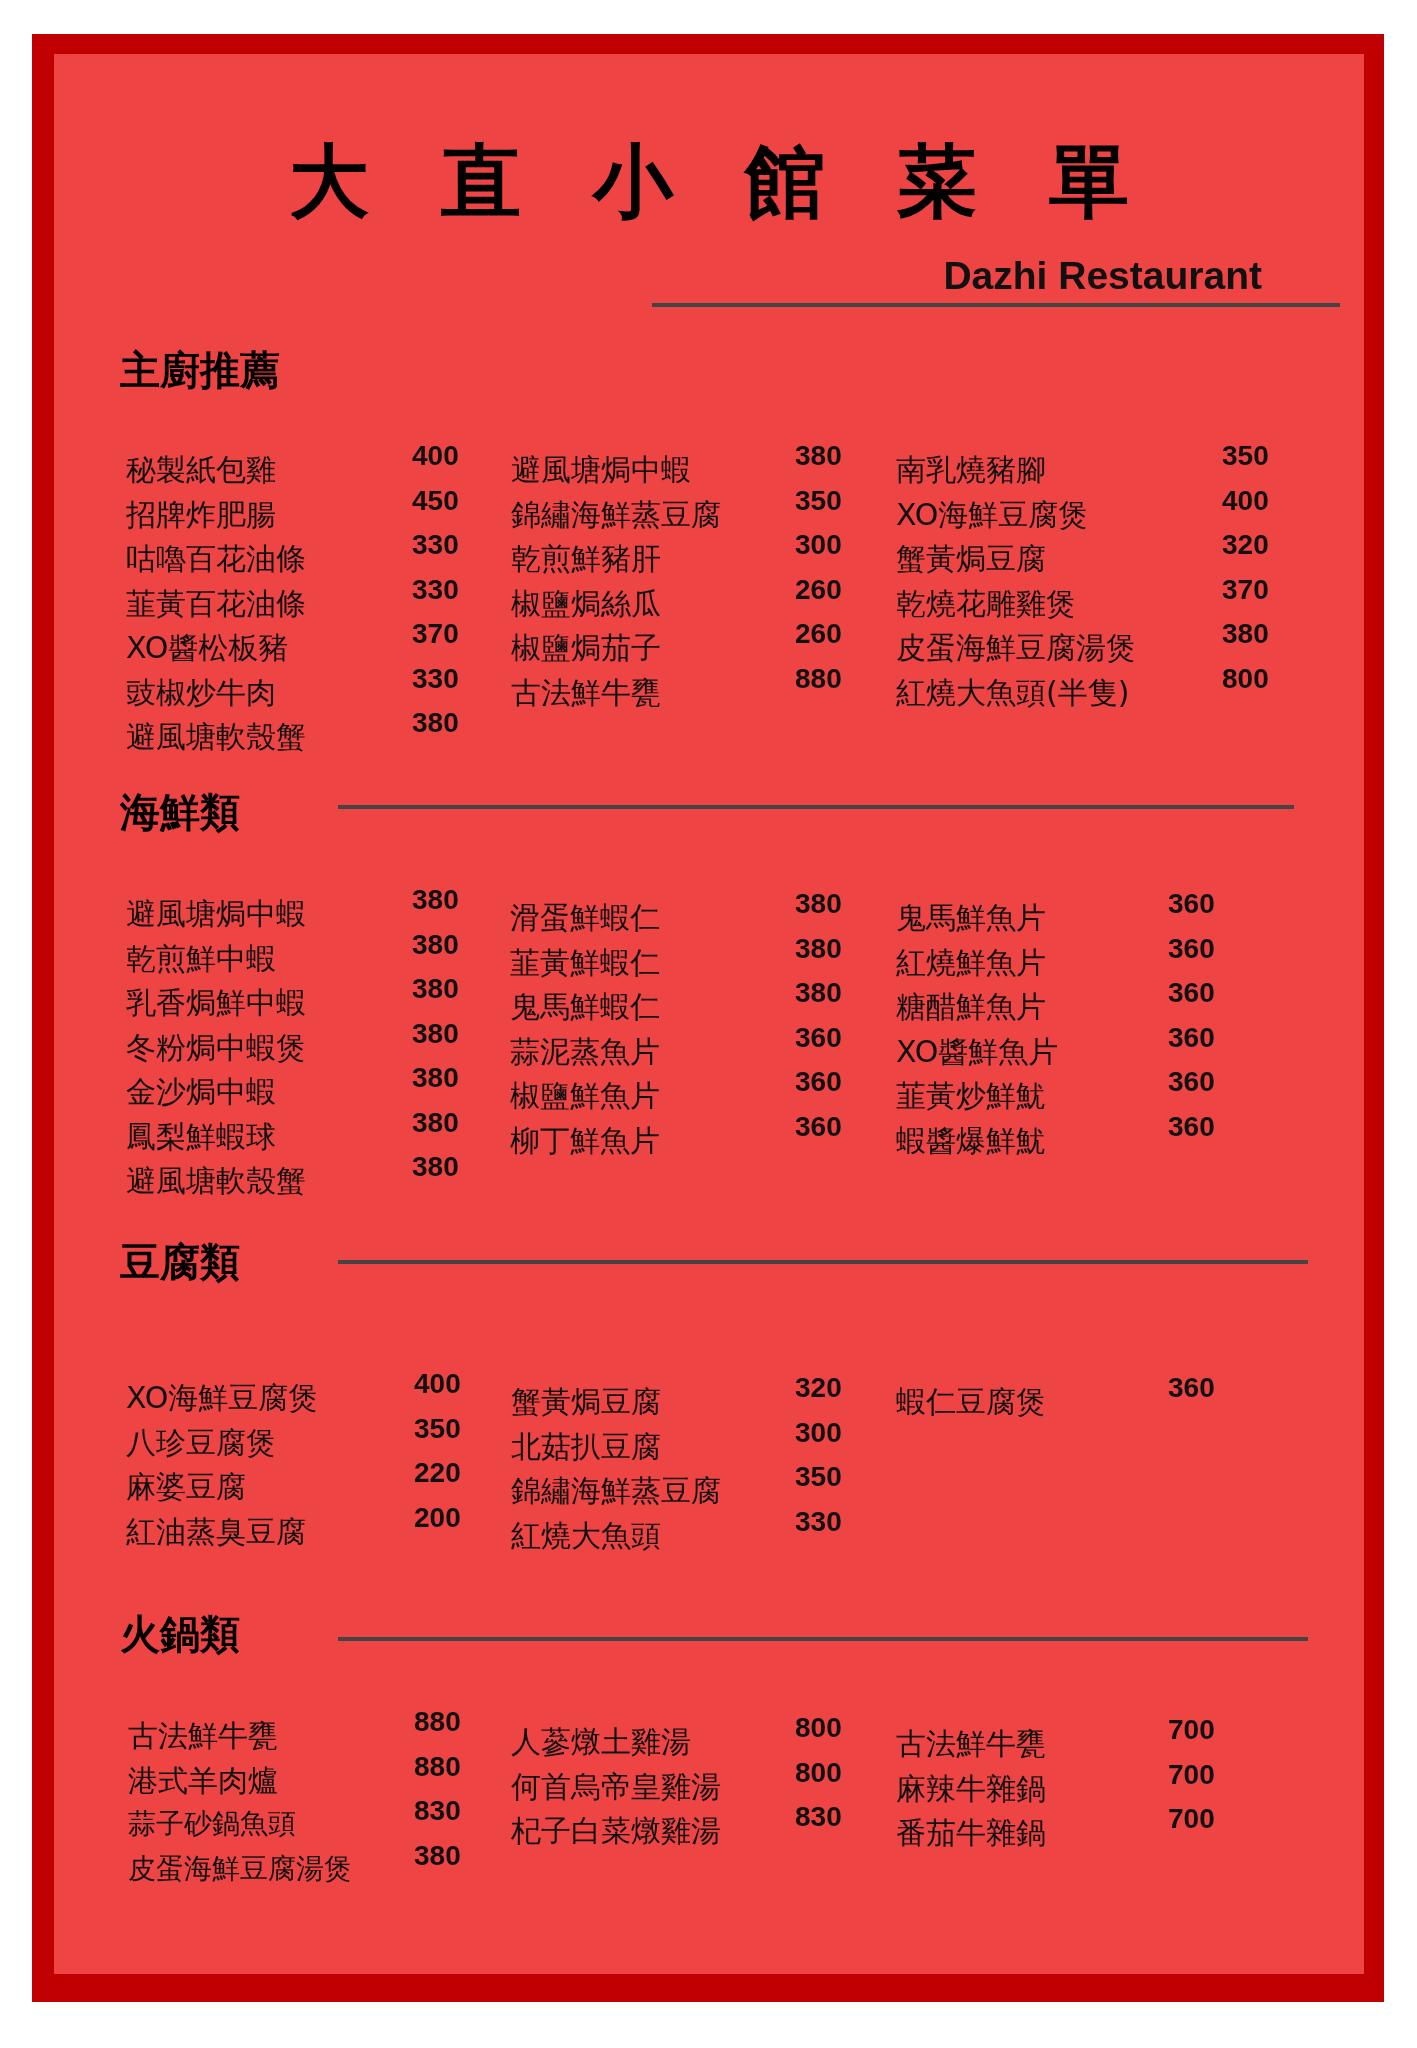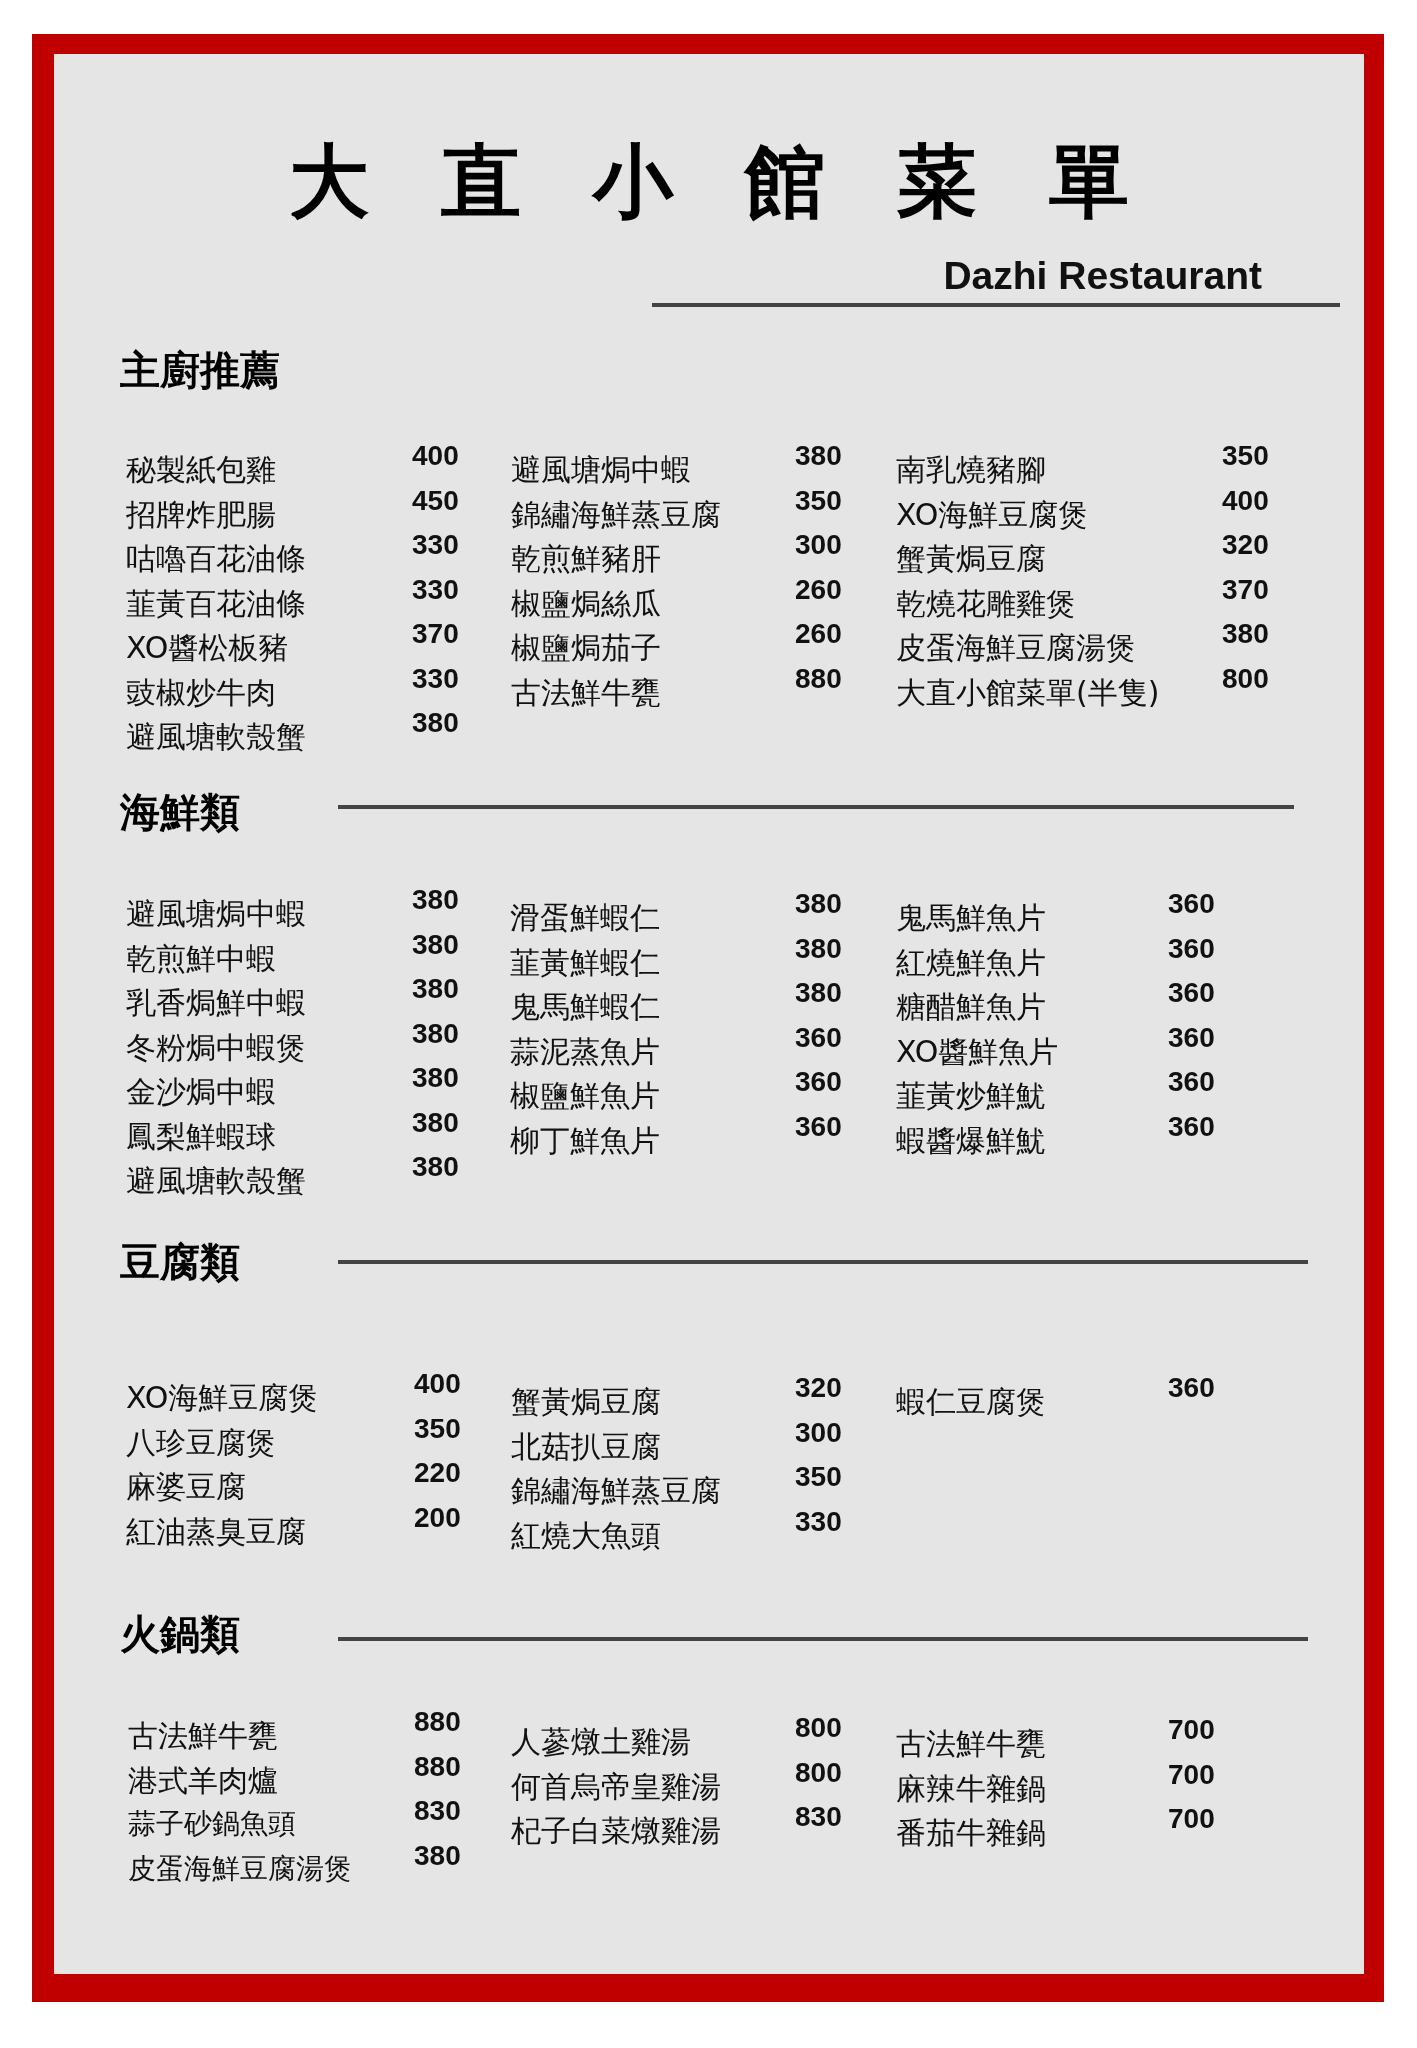--- a/index.html
+++ b/index.html
@@ -1,20 +1,20 @@
 <!DOCTYPE html>
 <html><head>
 <meta charset="utf-8">
 <style>
   html, body { margin: 0; padding: 0; background: #ffffff; }
   body { width: 1417px; height: 2048px; position: relative; overflow: hidden;
          font-family: "DejaVu Sans", "Liberation Sans", sans-serif; color: #111; }
   .frame { position: absolute; left: 32px; top: 34px; width: 1352px; height: 1968px;
            background: #c00000; }
-  .inner { position: absolute; left: 22px; top: 20px; width: 1310px; height: 1920px; background: #e5e5e5; }
+  .inner { position: absolute; left: 22px; top: 20px; width: 1310px; height: 1920px; background: #ef4444; }
   .title { position: absolute; left: 0; width: 1310px; top: 88px; text-align: center;
            font-size: 80px; font-weight: bold; letter-spacing: 72px; line-height: 1; color: #000; padding-left: 72px; box-sizing: border-box; }
   .subtitle { position: absolute; right: 102px; top: 200px; font-size: 39px; font-weight: bold; color: #111;
               font-family: "Liberation Sans", sans-serif; }
   .subtitle-rule { position: absolute; left: 598px; top: 249px; width: 688px; height: 4px; background: #444; }
   .section-title { position: absolute; left: 66px; font-size: 40px; font-weight: bold; color: #000; line-height: 1; }
   .section-rule { position: absolute; left: 284px; height: 4px; background: #444; }
   .col { position: absolute; }
   .item { position: relative; height: 44.5px; }
   .item .name { position: absolute; left: 0; top: 10px; font-size: 30px; color: #111; white-space: nowrap; }
@@ -106,21 +106,21 @@
         </div>
       <div class="item">
           <span class="name">乾燒花雕雞煲</span>
           <span class="price" style="left:326px;">370</span>
         </div>
       <div class="item">
           <span class="name">皮蛋海鮮豆腐湯煲</span>
           <span class="price" style="left:326px;">380</span>
         </div>
       <div class="item">
-          <span class="name">大直小館菜單(半隻)</span>
+          <span class="name">紅燒大魚頭(半隻)</span>
           <span class="price" style="left:326px;">800</span>
         </div>
     </div>
 
     <div class="section-title" style="top:738px;">海鮮類</div>
     <div class="section-rule" style="top:751px; width:956px;"></div>
 
     <div class="col" style="left:72px; top:830px; width:340px;">
       <div class="item">
           <span class="name">避風塘焗中蝦</span>

